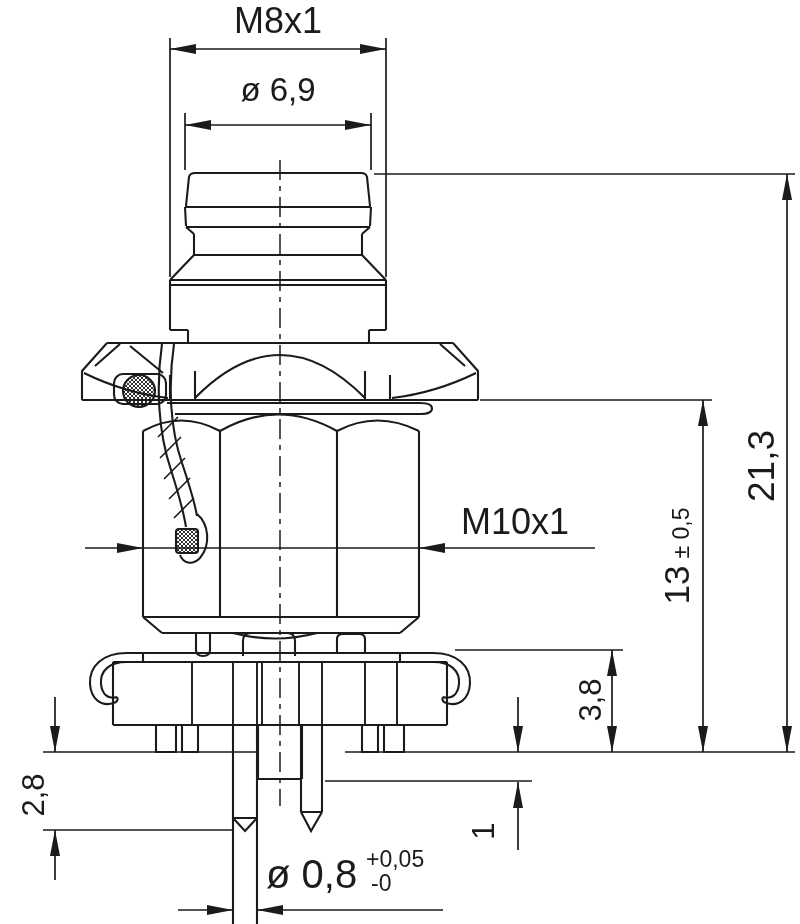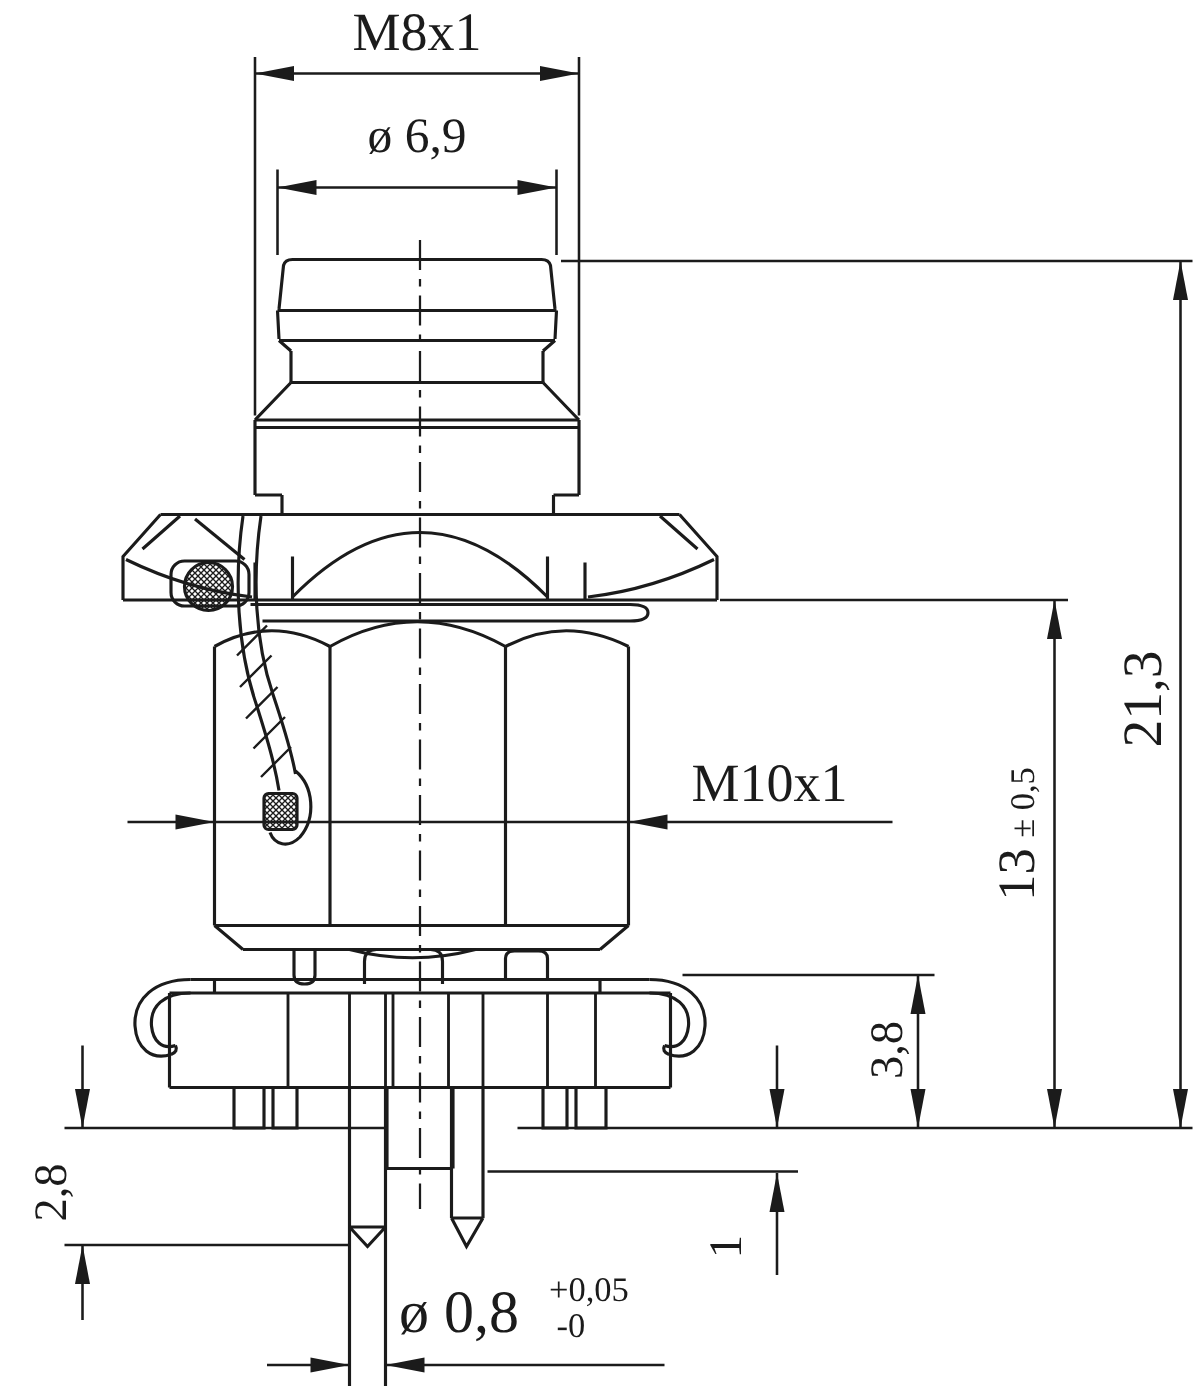--- a/index.html
+++ b/index.html
@@ -1,17 +1,17 @@
 <!DOCTYPE html>
 <html><head>
 <meta charset="utf-8">
 <style>
   html,body{margin:0;padding:0;background:#ffffff;}
   body{width:800px;height:924px;position:relative;font-family:"Liberation Sans",sans-serif;}
-  #stage{position:absolute;left:0;top:0;width:800px;height:924px;font-family:Liberation Serif, serif;}
+  #stage{position:absolute;left:0;top:0;width:800px;height:924px;}
   svg text{fill:#1b1b1b;}
 </style>
 </head>
 <body>
 
 <div id="stage">
 <svg width="800" height="924" viewBox="0 0 800 924" xmlns="http://www.w3.org/2000/svg">
   <defs>
     <pattern id="xhatch" width="4" height="4" patternUnits="userSpaceOnUse">
       <path d="M0,4 L4,0 M0,0 L4,4" stroke="#1b1b1b" stroke-width="0.9" fill="none"></path>

